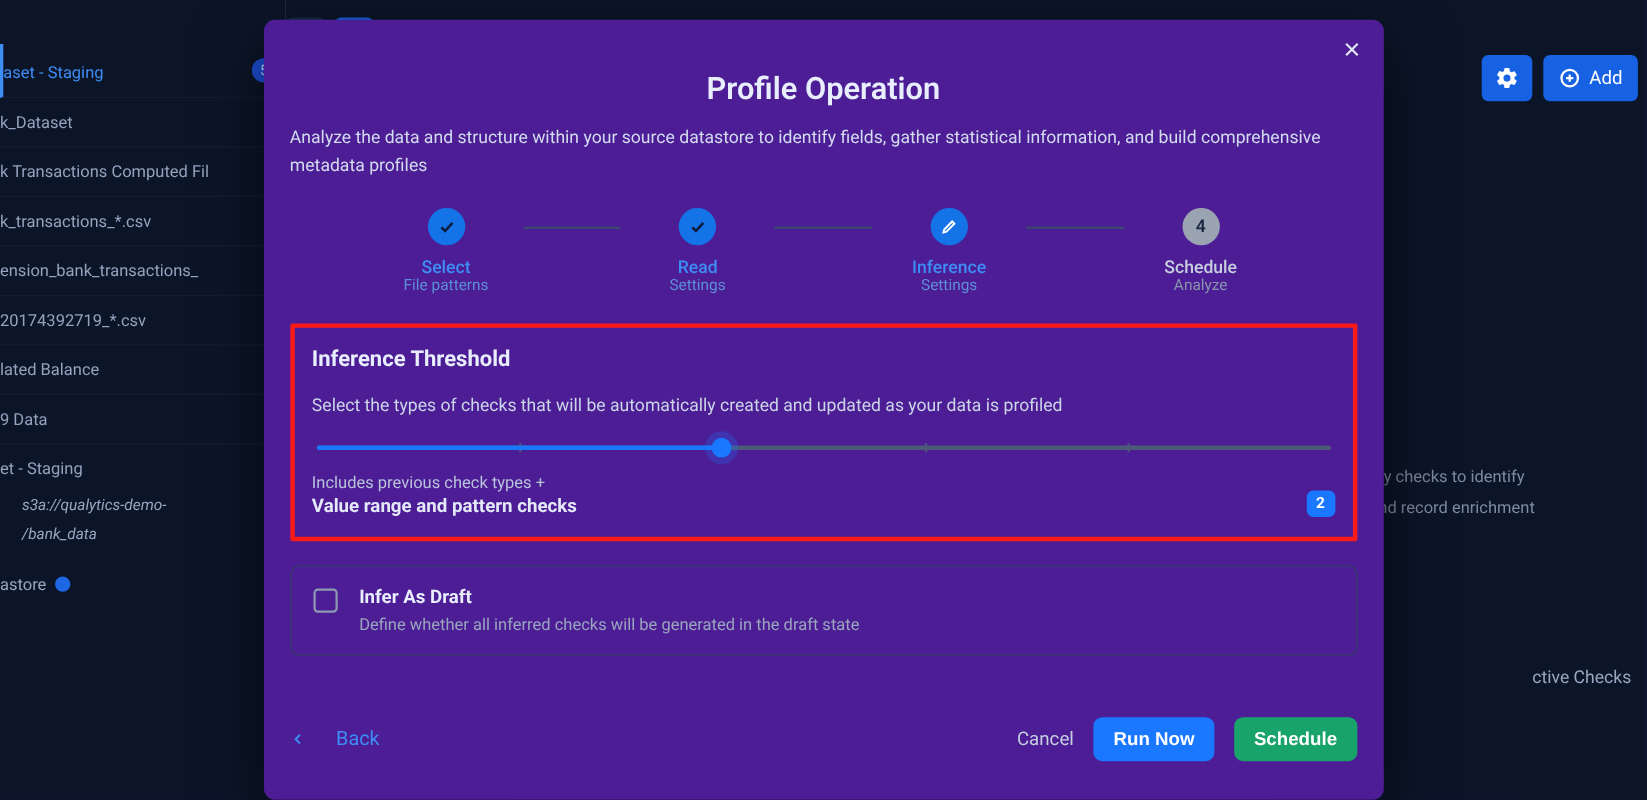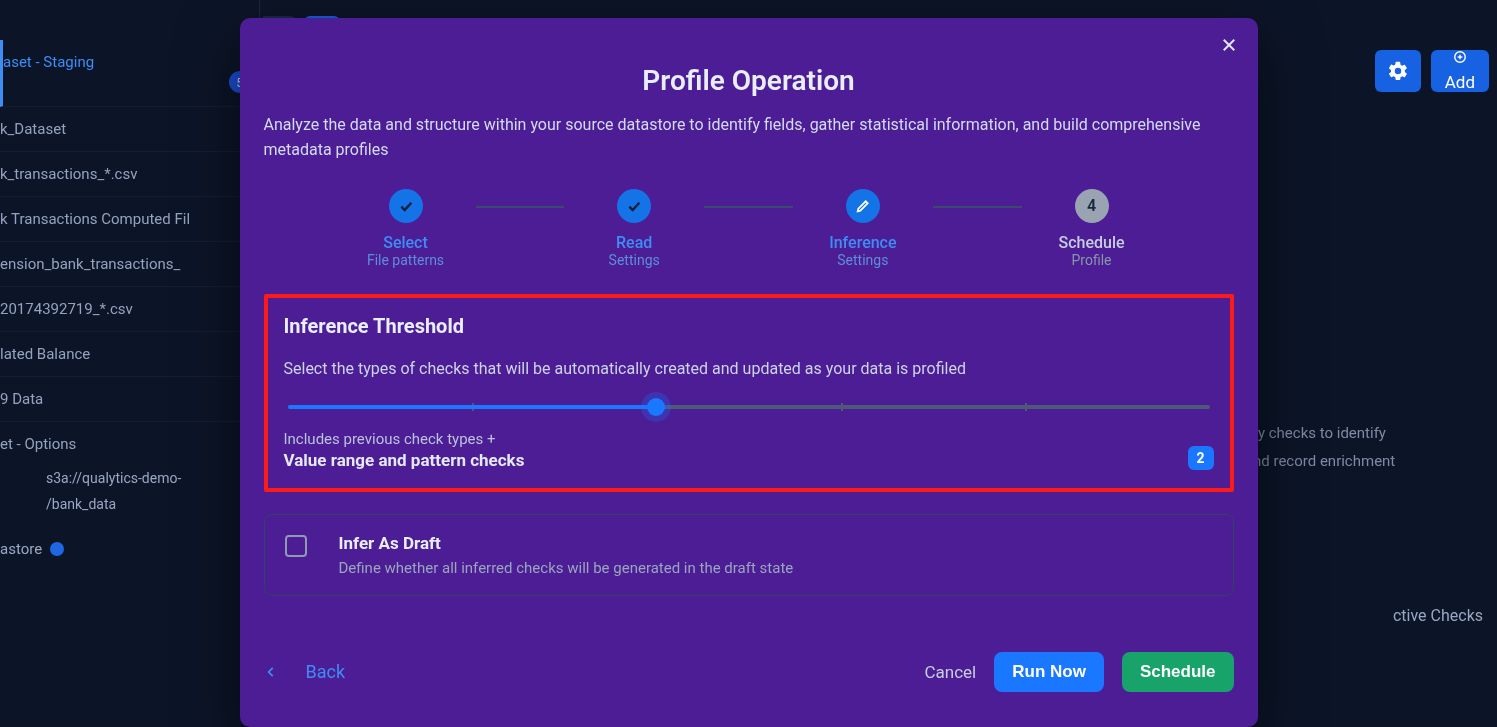--- a/index.html
+++ b/index.html
@@ -22,41 +22,40 @@
     flex-direction: column;
     font-size: 15px;
     color: #94a2bd;
     overflow: hidden;
     flex:none;
     border-right: 1px solid #1c2942;
   }
   .sidebar-item {
     padding: 13px 8px 13px 0;
     display: flex;
-    align-items: flex-start;
+    align-items: flex-end;
     color: #94a2bd;
     border-bottom: 1px solid rgba(255,255,255,0.04);
-    flex-direction: column;
   }
   .sidebar-item.active {
     color: #3d8df5;
     border-left: 3px solid #3d8df5;
   }
   .badge-count {
     margin-left: auto;
     background:#1d4ed8;
     color: #c4d9ff;
     border-radius: 999px;
     min-width: 22px;
     height: 22px;
     font-size: 13px;
     display:flex; align-items:center; justify-content:center;
     padding:0 6px;
   }
-  .sidebar .path { font-size:14px; color:#9aa7c2; padding:4px 0 10px 46px; }
+  .sidebar .path { font-size:14px; color:#9aa7c2; padding:4px 0 10px 20px;font-style:italic; }
   .sidebar .ds-label { padding-top:18px; font-size:15px; color:#9aa7c2; display:flex; align-items:center; gap:8px;}
   .info-dot { width:14px;height:14px;border-radius:50%;background:#1d67e5;display:inline-block;}
   .sidebar .right-icons-placeholder {height:40px;}
 
   .main-bg {
     flex:1;
     position:relative;
     background:#0c1528;
   }
   .top-icons {
@@ -70,21 +69,21 @@
     color:#4d9bff;
   }
   .icon-btn.active { background:#1662e2; color:#fff;}
   .top-right {
     position:absolute; top:50px; right:8px;
     display:flex; gap:10px;
   }
   .gear-btn, .add-btn {
     height:42px; border-radius:6px; background:#1662e2; color:#fff;
     display:flex;align-items:center;justify-content:center;
-    padding:0 14px; font-size:17px; gap:8px;flex-direction:column;
+    padding:0 14px; font-size:17px; gap:8px;
   }
   .gear-btn { width:46px; padding:0;}
   .bg-text-right1 {
     position:absolute; right:14px; top:420px;
     color:#7e8aa3; font-size:15px; text-align:left; line-height:1.85;
     width:230px;
     pointer-events:none;
   }
   .bg-checks {
     position:absolute; right:14px; top:606px;
@@ -178,21 +177,21 @@
     background:#1978ff; color:#fff; font-weight:700;
     border-radius:6px; width:26px; height:24px;
     display:flex;align-items:center;justify-content:center;
     font-size:14px;
   }
 
   
   .inf-state-title { font-size:20px; font-weight:700; color:#e8eefc; margin:4px 0 14px;}
   .boxed {
     border:1px solid #33425f; border-radius:8px;
-    padding:18px 20px; display:flex; gap:32px; align-items:flex-start;
+    padding:18px 20px; display:flex; gap:20px; align-items:flex-start;
     margin-bottom:56px;
   }
   .checkbox {
     width:22px;height:22px;border:2px solid #8e9ab2;border-radius:4px;
     background:transparent; flex:none; margin-top:2px;
   }
   .boxed .ttl { font-size:17px; font-weight:700; color:#e8eefc; margin-bottom:6px;}
   .boxed .sub { font-size:15px; color:#9aa6bd;}
 
   
@@ -217,40 +216,40 @@
   <div class="sidebar">
     <div class="right-icons-placeholder"></div>
     <div class="sidebar-item active">
       <span>aset - Staging</span>
       <span class="badge-count">5</span>
     </div>
     <div class="sidebar-item">
         <span>k_Dataset</span>
       </div>
     <div class="sidebar-item">
+        <span>k Transactions Computed Fil</span>
+      </div>
+    <div class="sidebar-item">
         <span>k_transactions_*.csv</span>
       </div>
     <div class="sidebar-item">
-        <span>k Transactions Computed Fil</span>
-      </div>
-    <div class="sidebar-item">
         <span>ension_bank_transactions_</span>
       </div>
     <div class="sidebar-item">
         <span>20174392719_*.csv</span>
       </div>
     <div class="sidebar-item">
         <span>lated Balance</span>
       </div>
     <div class="sidebar-item">
         <span>9 Data</span>
       </div>
 
     <div class="sidebar-item" style="border-bottom:none;">
-      <span>et - Options</span>
+      <span>et - Staging</span>
     </div>
     <div class="path"><span>s3a://qualytics-demo-</span></div>
     <div class="path" style="padding-top:0"><span>/bank_data</span></div>
 
     <div class="ds-label">
       <span>astore</span>
       <span class="info-dot"></span>
     </div>
   </div>
 
@@ -333,21 +332,21 @@
               <path d="M4 20l4-1 11-11-3-3L5 16l-1 4z"></path>
             </svg>
         </div>
         <div class="step-title">Inference</div>
         <div class="step-sub">Settings</div>
       </div>
       <div class="step-line"></div>
       <div class="step idle">
         <div class="step-circle idle">4</div>
         <div class="step-title">Schedule</div>
-        <div class="step-sub">Profile</div>
+        <div class="step-sub">Analyze</div>
       </div>
     </div>
 
     <div class="highlight-box">
       <div class="section-title">Inference Threshold</div>
       <div class="section-sub">Select the types of checks that will be automatically created and updated as your data is profiled</div>
       <div class="slider-wrap">
         <div class="slider-track-bg"></div>
         <div class="slider-tick" style="left:20%"></div>
         <div class="slider-tick" style="left:40%"></div>

